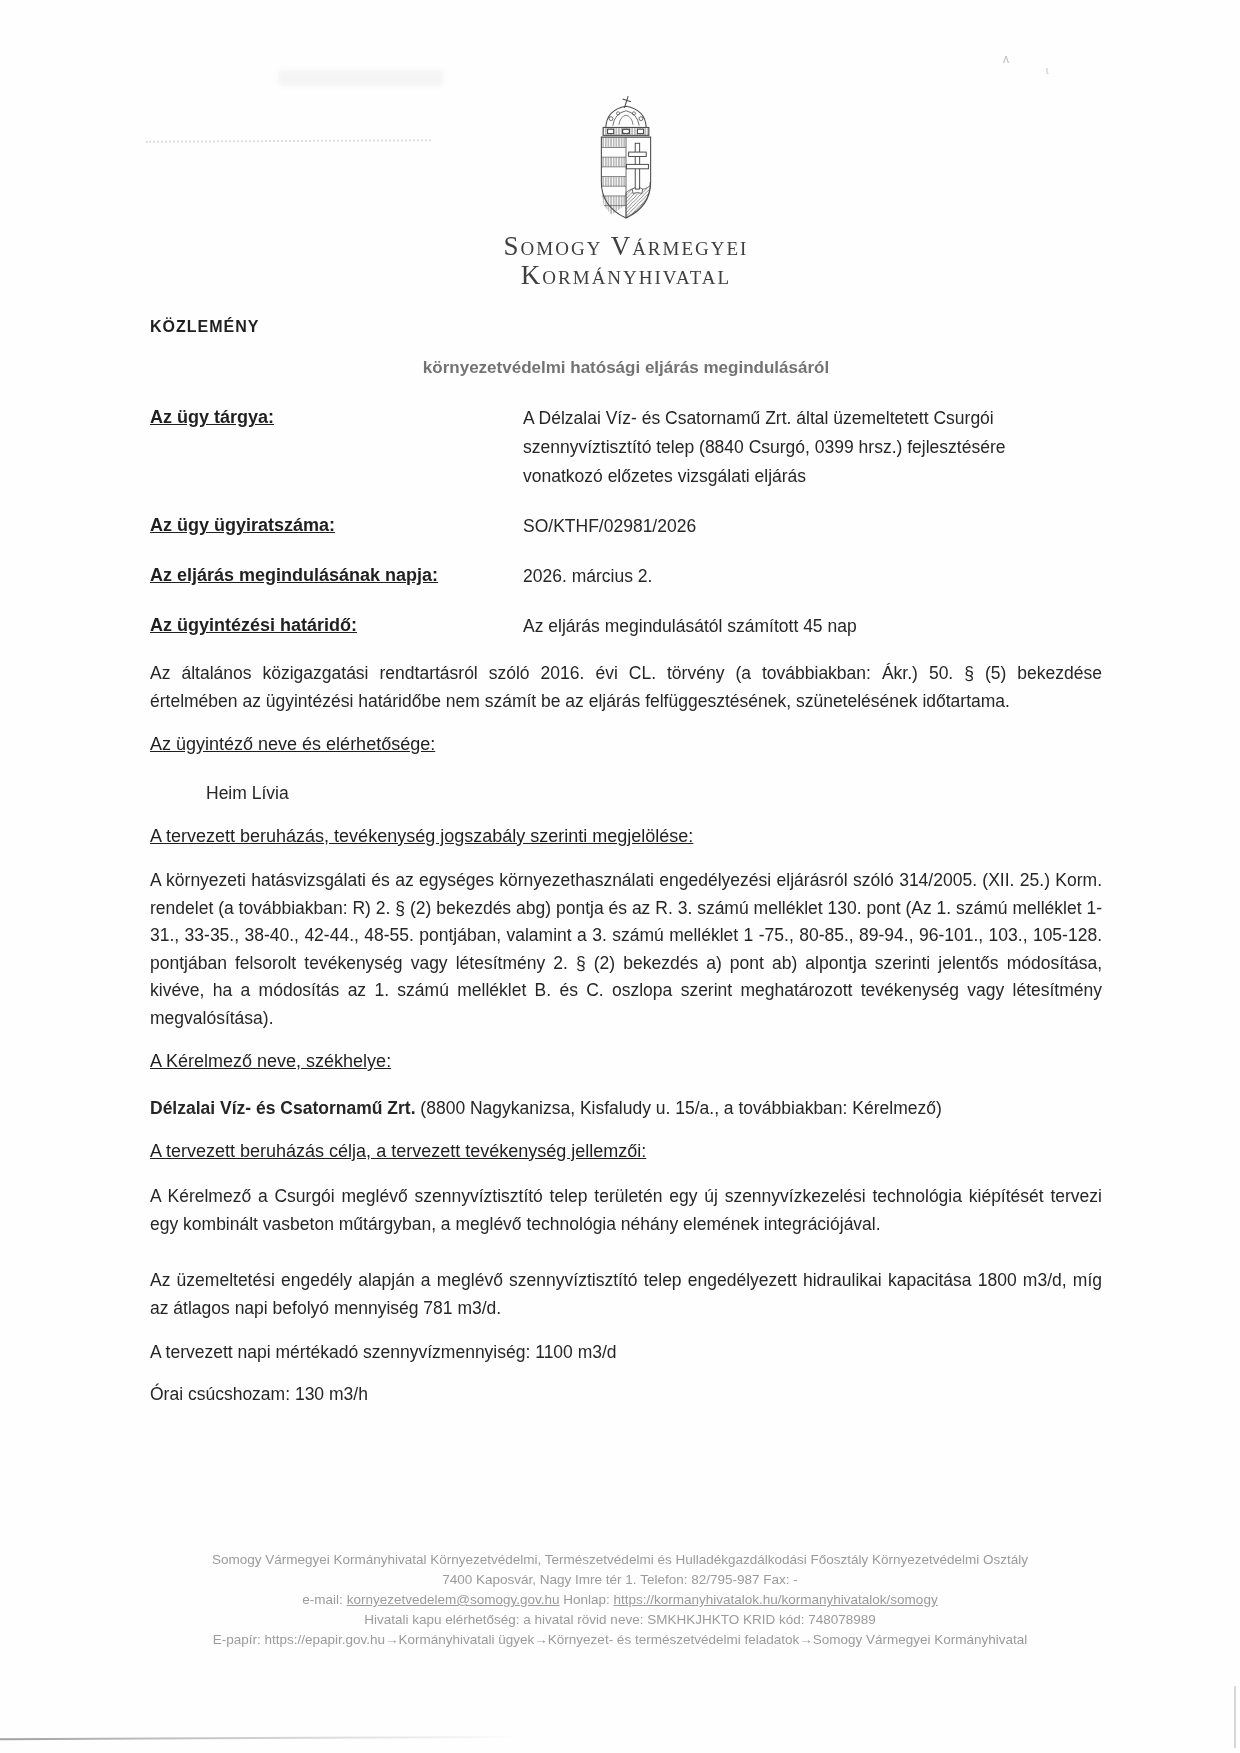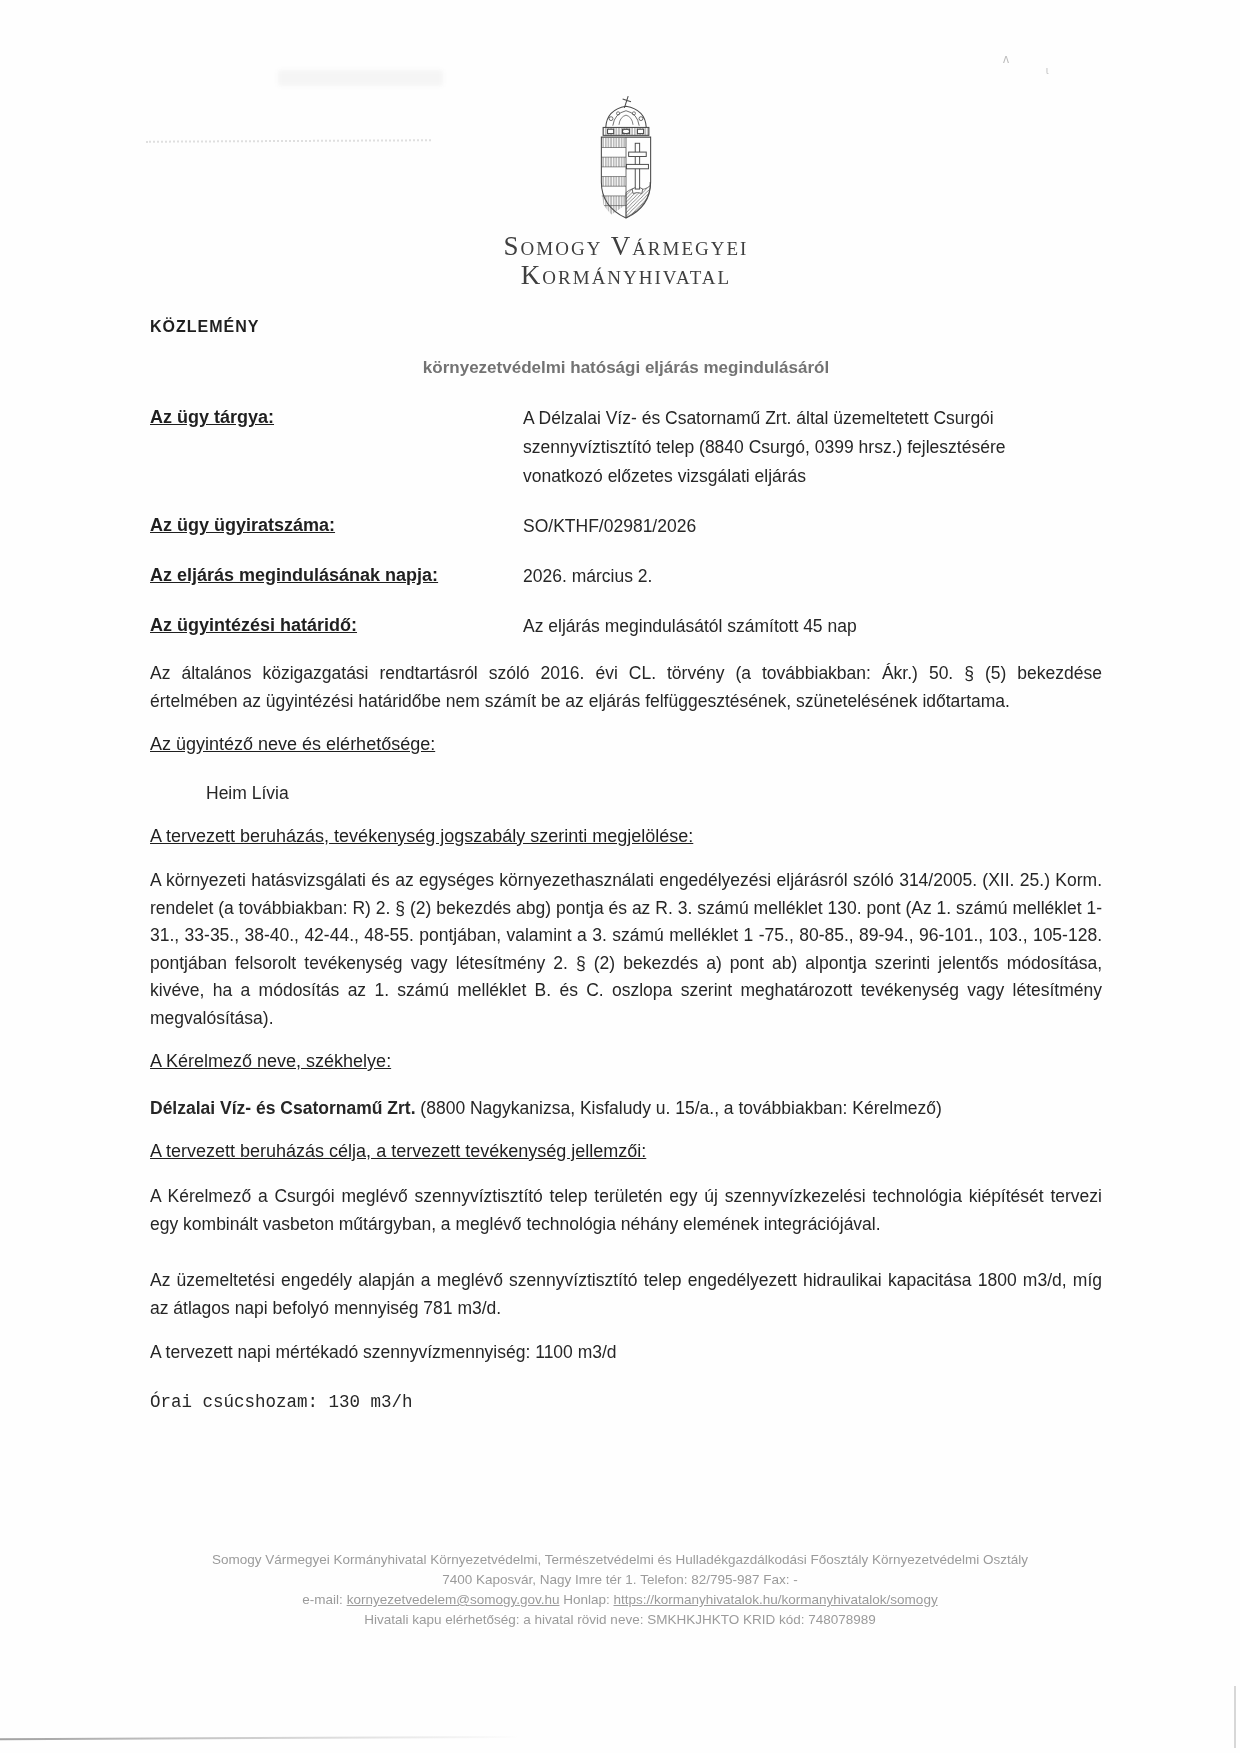--- a/index.html
+++ b/index.html
@@ -61,21 +61,21 @@
   .contact{display:flex;margin-top:22px;font-size:17.5px;line-height:28px;}
   .contact-name{margin-left:56px;flex:0 0 170px;}
   .contact-detail{}
   .contact-phone{padding-left:74px;}
   .link{color:inherit;text-decoration:underline;cursor:pointer;}
 
   .applicant-line{margin-top:20px;font-size:17.5px;line-height:28px;}
   .applicant-line b{font-weight:bold;}
 
   .single-line{margin-top:16px;font-size:17.5px;line-height:28px;}
-  .single-line.gap{margin-top:22px;font-family:Liberation Mono, monospace;}
+  .single-line.gap{margin-top:14px;}
 
   
   .footer{
     position:absolute;left:0;right:0;top:1550px;
     text-align:center;
     font-size:13.5px;line-height:20px;
     color:#9b9b9b;
     filter:blur(0.3px);
   }
   .footer .link{color:inherit;}
@@ -207,15 +207,16 @@
     <div class="single-line">A tervezett napi mértékadó szennyvízmennyiség: 1100 m3/d</div>
     <div class="single-line gap">Órai csúcshozam: 130 m3/h</div>
 
   </div>
 
   <div class="footer">
     <div>Somogy Vármegyei Kormányhivatal Környezetvédelmi, Természetvédelmi és Hulladékgazdálkodási Főosztály Környezetvédelmi Osztály</div>
     <div>7400 Kaposvár, Nagy Imre tér 1. Telefon: 82/795-987 Fax: -</div>
     <div><span>e-mail: </span><span class="link">kornyezetvedelem@somogy.gov.hu</span><span> Honlap: </span><span class="link">https://kormanyhivatalok.hu/kormanyhivatalok/somogy</span></div>
     <div>Hivatali kapu elérhetőség: a hivatal rövid neve: SMKHKJHKTO KRID kód: 748078989</div>
+    <div>E-papír: https://epapir.gov.hu→Kormányhivatali ügyek→Környezet- és természetvédelmi feladatok→Somogy Vármegyei Kormányhivatal</div>
   </div>
 
 </div>
 
 </body></html>

